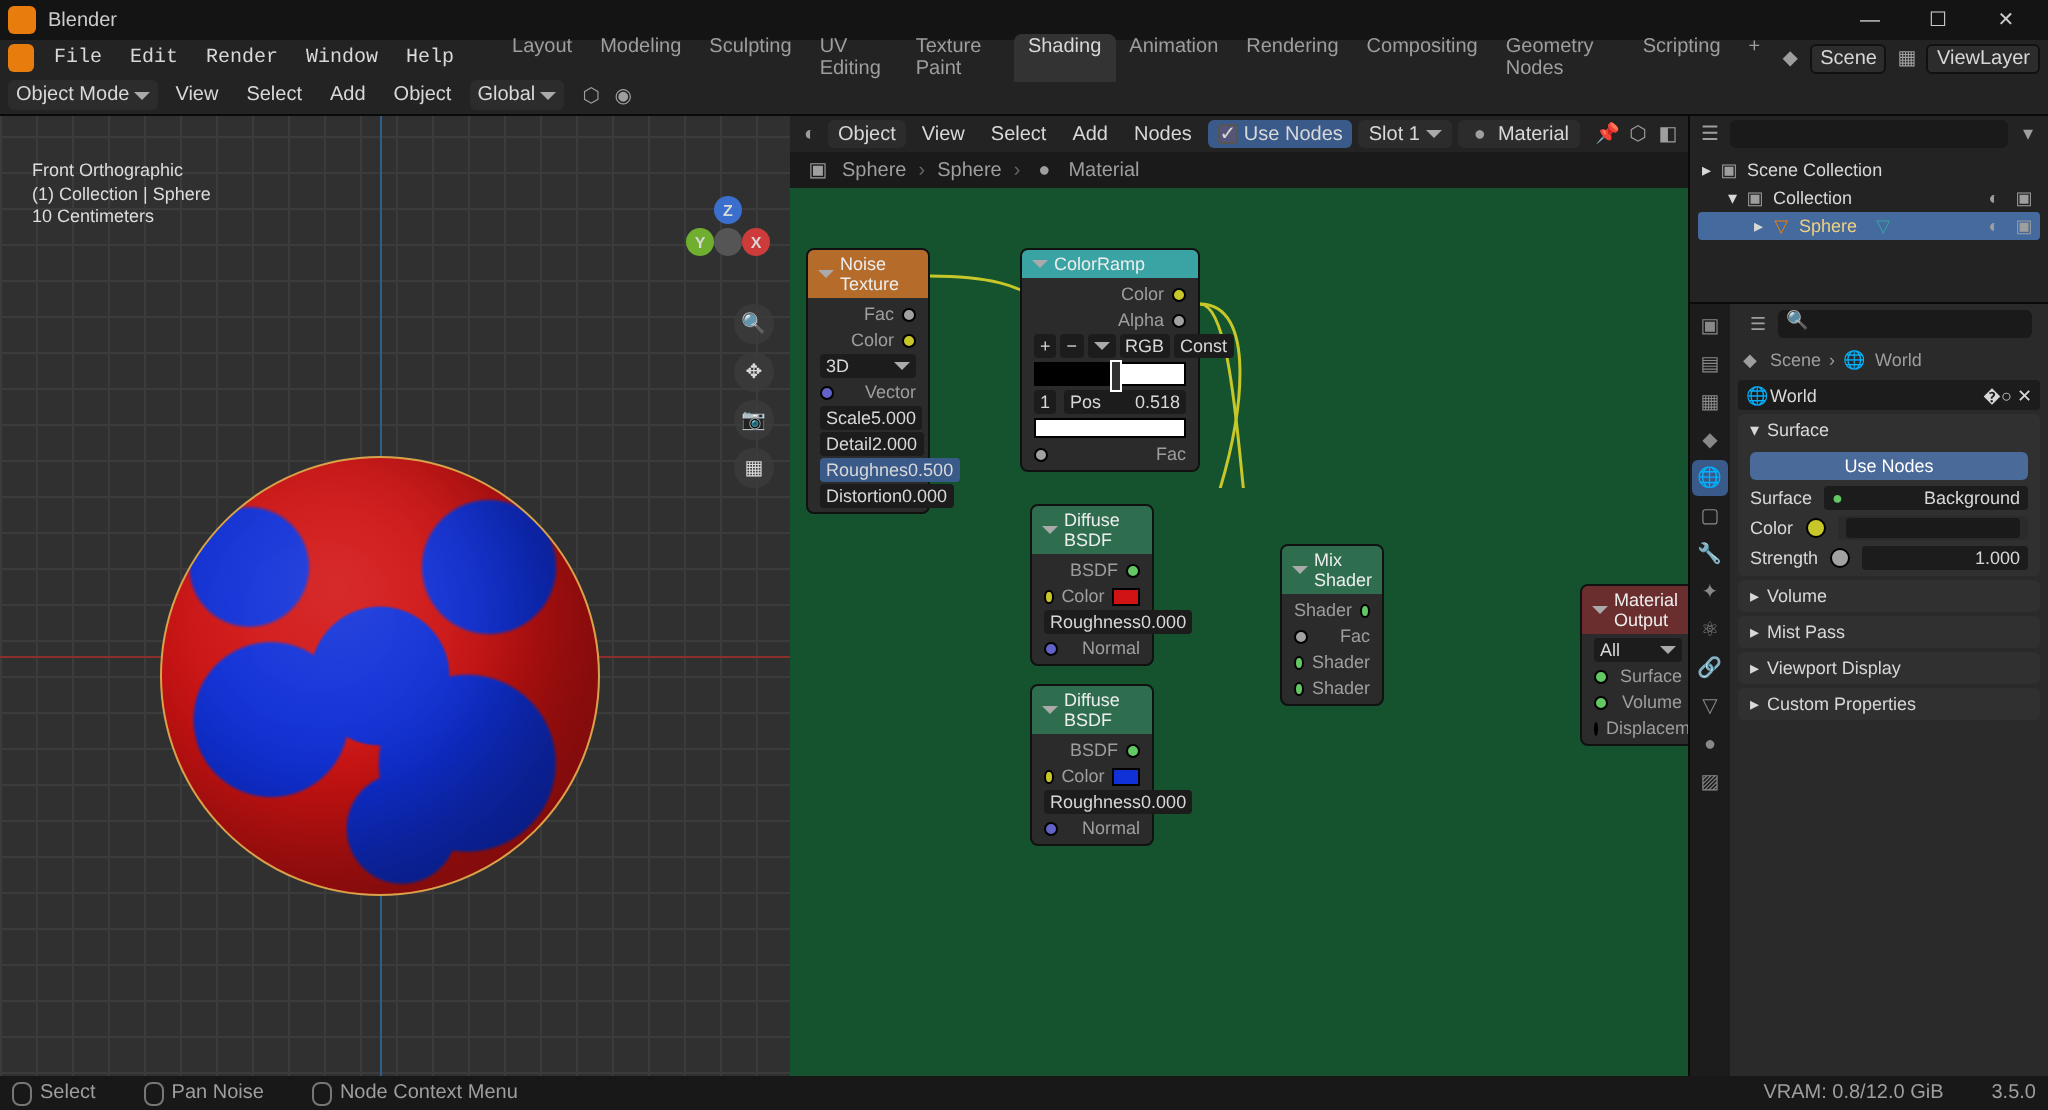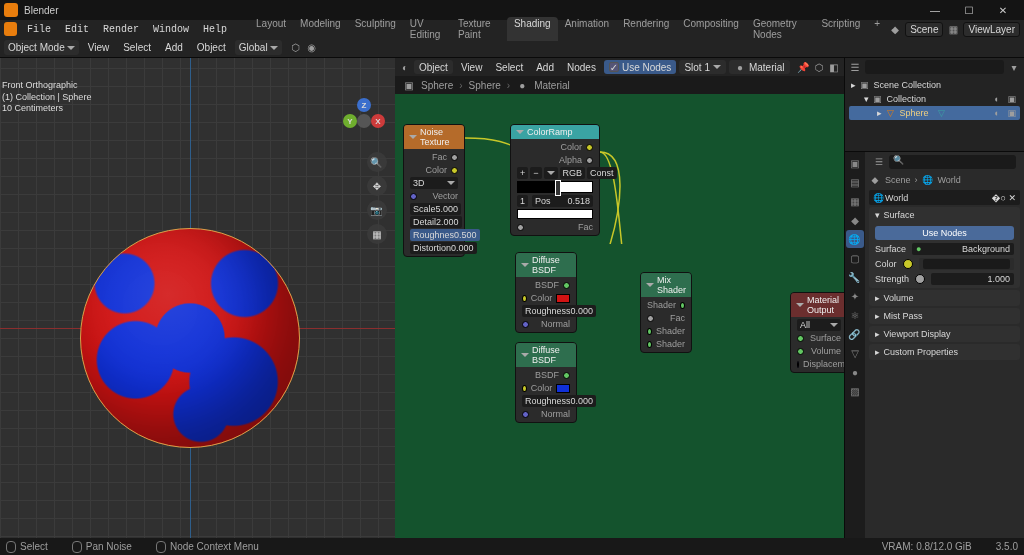--- a/index.html
+++ b/index.html
@@ -36,21 +36,21 @@
   .scene-row{margin-left:auto;display:flex;align-items:center;gap:4px;}
   .pill{background:var(--bg2);border:1px solid #111;border-radius:3px;padding:0 4px;height:15px;display:flex;align-items:center;gap:3px;color:var(--txt);}
   .icon{width:12px;height:12px;display:inline-flex;align-items:center;justify-content:center;color:var(--txt2);}
   .toolbar{height:20px;background:var(--bg1);display:flex;align-items:center;gap:4px;padding:0 4px;border-bottom:1px solid #0a0a0a;}
   .toolbar .seg{display:flex;align-items:center;gap:4px;}
   .tb{padding:1px 5px;color:var(--txt);}
   .tb2{background:var(--bg2);border-radius:3px;padding:0 4px;height:15px;display:flex;align-items:center;gap:2px;}
   .main{display:flex;height:497px;}
   .viewport{width:395px;background:#2a2a2a;position:relative;overflow:hidden;}
   .vp-header{position:absolute;top:0;left:0;right:0;height:18px;background:rgba(40,40,40,0.9);display:flex;align-items:center;justify-content:flex-end;padding:0 4px;color:var(--txt2);z-index:5;}
-  .vp-info{position:absolute;left:2px;top:22px;color:#ddd;line-height:1.3;z-index:4;font-size:9px;}
+  .vp-info{position:absolute;left:16px;top:22px;color:#ddd;line-height:1.3;z-index:4;font-size:9px;}
   .grid{position:absolute;inset:0;background:
     repeating-linear-gradient(0deg,#3b3b3b 0 1px,transparent 1px 18px),
     repeating-linear-gradient(90deg,#3b3b3b 0 1px,transparent 1px 18px),
     #303030;}
   .axis-x{position:absolute;left:0;right:0;top:270px;height:1px;background:#8b2e2e;}
   .axis-z{position:absolute;top:0;bottom:0;left:190px;width:1px;background:#2e5e8b;}
   .sphere{position:absolute;left:80px;top:170px;width:220px;height:220px;border-radius:50%;
     background:
       radial-gradient(circle at 40% 30%, rgba(255,255,255,0.1), transparent 50%),
       radial-gradient(circle at 50% 50%, var(--blue3) 0 22%, transparent 23%),

